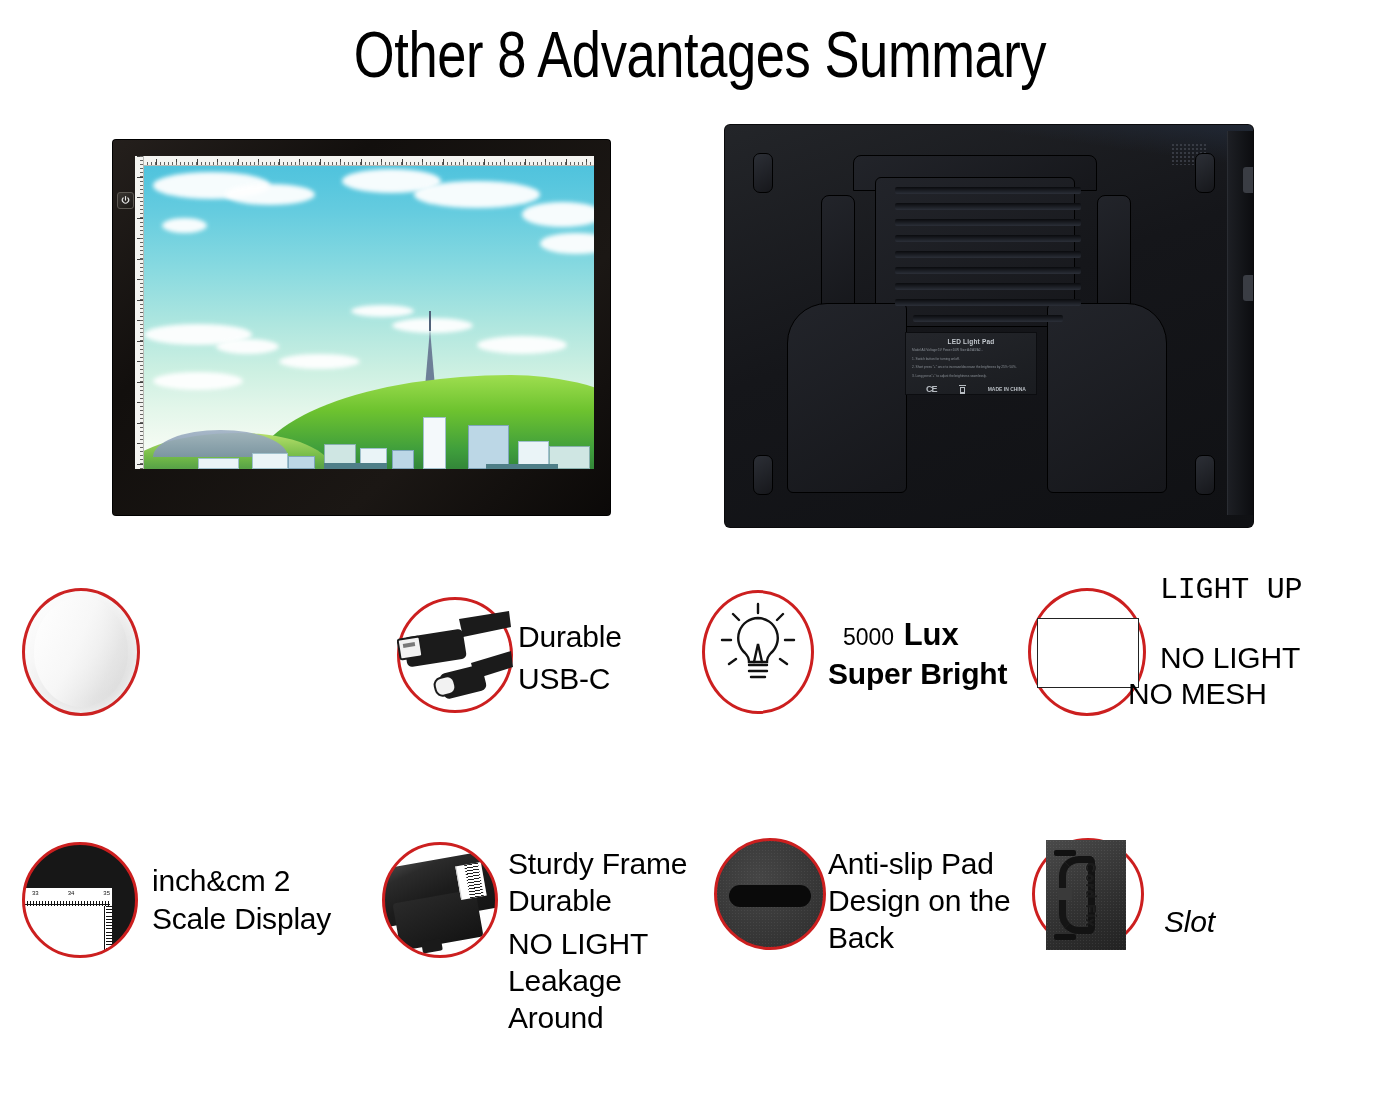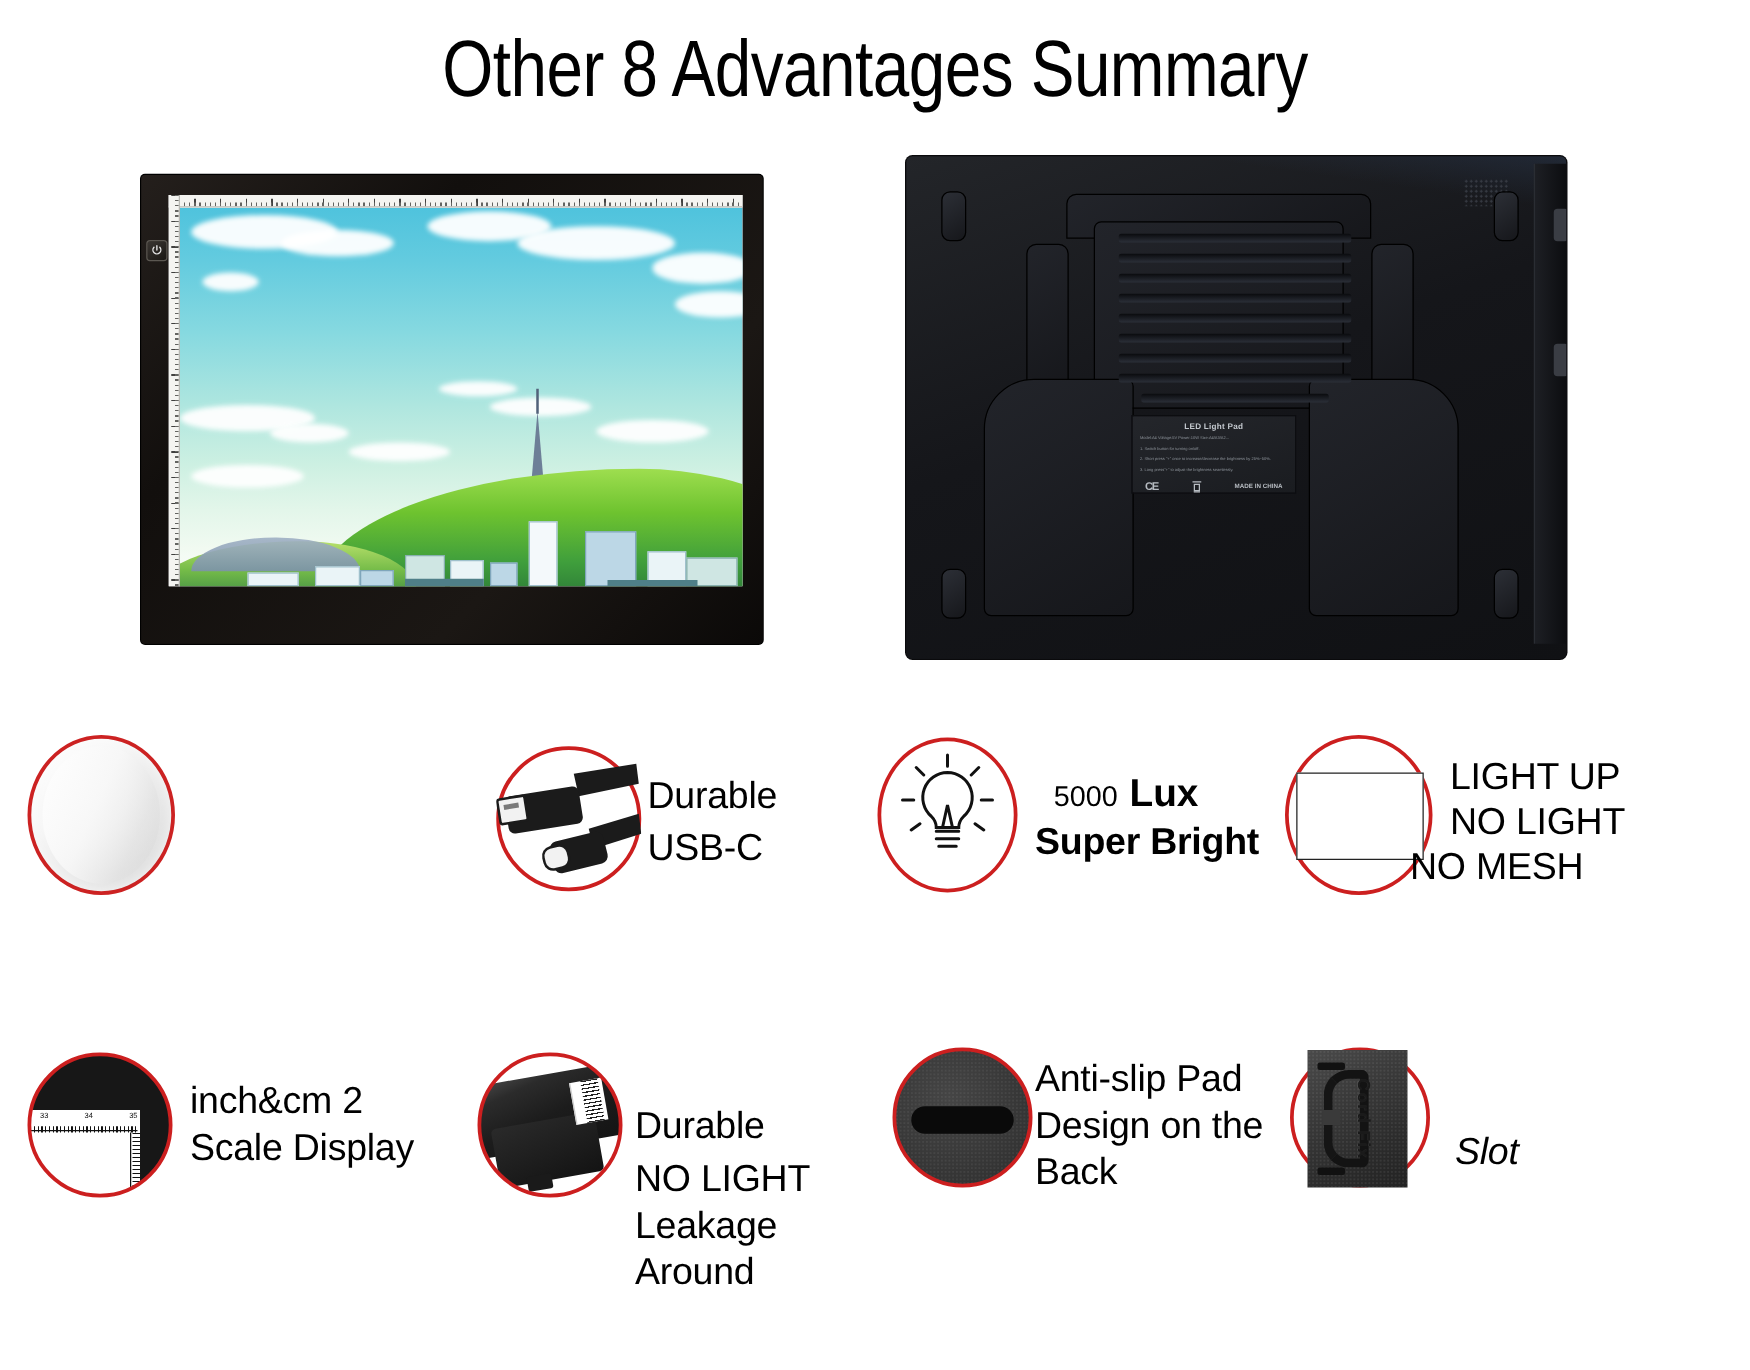--- a/index.html
+++ b/index.html
@@ -191,21 +191,21 @@
   .label-plate {
     position:absolute; left:180px; top:207px; width:132px; height:63px;
     background:linear-gradient(160deg,#24262b,#1a1c20);
     border:1px solid #0c0d10;
     color:#9aa0a8;
     padding:5px 6px 0;
     text-align:center;
   }
   .label-plate .lp-title { font-size:6.5px; font-weight:700; letter-spacing:.2px; color:#c3c8ce; }
   .label-plate .lp-spec { font-size:3.2px; margin-top:3px; color:#8b9198; line-height:5.6px; text-align:left; }
-  .label-plate .lp-foot { display:flex; align-items:center; justify-content:space-between; margin-top:5px; padding:0 4px; }
+  .label-plate .lp-foot { display:flex; align-items:center; justify-content:space-between; margin-top:5px; padding:0 4px;margin-left:10px; }
   .label-plate .lp-ce { font-size:9px; font-weight:700; color:#b7bcc2; letter-spacing:-1px; }
   .label-plate .lp-made { font-size:5px; font-weight:700; color:#b7bcc2; }
   .weee { width:7px; height:9px; position:relative; }
   .weee .bin { position:absolute; inset:2px 1px 1px 1px; border:.7px solid #b7bcc2; }
   .weee .lid { position:absolute; top:0; left:0; right:0; height:1.2px; background:#b7bcc2; }
   .weee:after{ content:""; position:absolute; left:1px; right:1px; bottom:0; height:1px; background:#b7bcc2; }
   .f-text {
     position:absolute;
     font-size:30px;
     line-height:37px;
@@ -484,21 +484,21 @@
     </g>
   </svg>
   <div style="position:absolute; left:843px; top:617px;">
     <span style="font-size:23px;">5000</span>
     <span style="font-size:31px; font-weight:bold; margin-left:5px;">Lux</span>
   </div>
   <div class="f-text" style="left:828px; top:655px; font-weight:bold;">Super Bright</div>
 
   <div class="circle-red c-lightup"></div>
   <div class="lightup-rect"></div>
-  <div class="f-text" style="left:1160px; top:603px;">LIGHT UP</div>
+  <div class="f-text" style="left:1160px; top:572px;font-family:Liberation Mono, monospace;">LIGHT UP</div>
   <div class="f-text" style="left:1160px; top:639px;">NO LIGHT</div>
   <div class="f-text" style="left:1128px; top:675px;">NO MESH</div>
 
   <div class="scale-art">
     <div class="blk"></div>
     <div class="wht"></div>
     <div class="hnum">
       <span>33</span>
       <span>34</span>
       <span>35</span>
@@ -512,20 +512,21 @@
   <div class="f-text" style="left:152px; top:862px;">inch&amp;cm 2</div>
   <div class="f-text" style="left:152px; top:900px;">Scale Display</div>
 
   <div class="frame-art">
     <div class="corner"></div>
     <div class="corner2"></div>
     <div class="ruler-chip"></div>
     <div class="tab"></div>
   </div>
   <div class="circle-red c-frame"></div>
+  <div class="f-text" style="left:508px; top:845px;">Sturdy Frame</div>
   <div class="f-text" style="left:508px; top:882px;">Durable</div>
   <div class="f-text" style="left:508px; top:925px;">NO LIGHT</div>
   <div class="f-text" style="left:508px; top:962px;">Leakage</div>
   <div class="f-text" style="left:508px; top:999px;">Around</div>
 
   <div class="pad-art">
     <div class="pill"></div>
   </div>
   <div class="circle-red c-pad"></div>
   <div class="f-text" style="left:828px; top:845px;">Anti-slip Pad</div>

